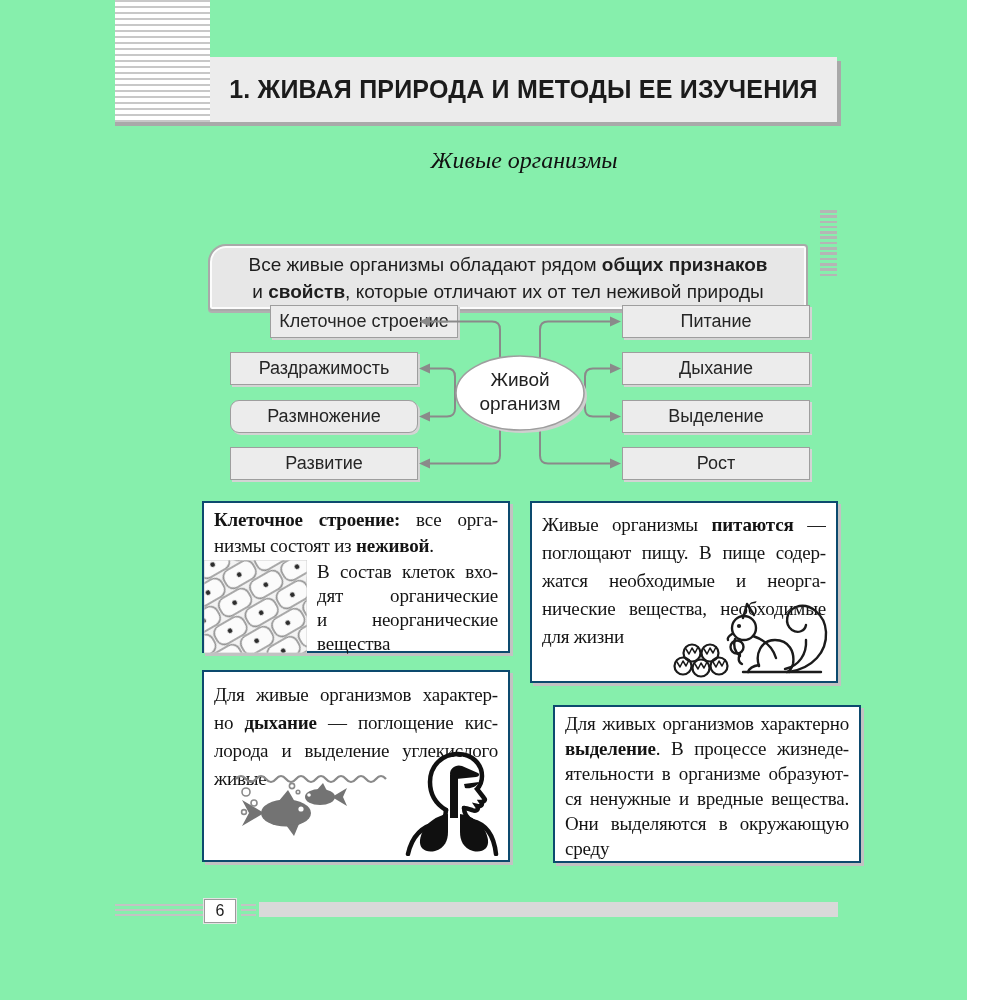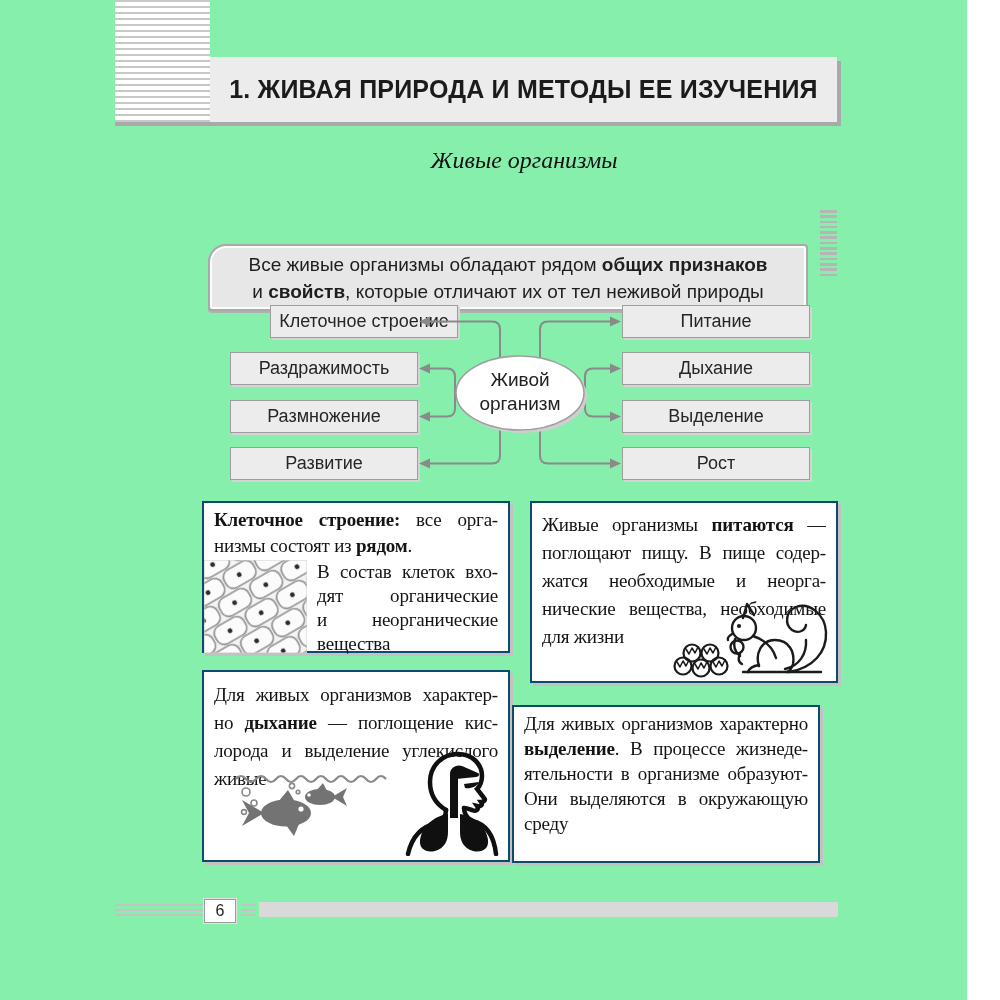--- a/index.html
+++ b/index.html
@@ -43,21 +43,21 @@
   .jline.last{text-align-last:left;}
   .card-cell{left:202px;top:501px;width:308px;height:152px;padding:4px 10px 0;}
   .card-cell .jline{line-height:26px;}
   .cell-row{display:flex;margin-left:-10px;margin-top:1px;}
   .cell-side{flex:1;margin-left:10px;margin-right:0;}
   .cell-side .jline{line-height:24px;}
   .card-nutrition{left:530px;top:501px;width:308px;height:182px;padding:8px 10px 0;font-family:Liberation Serif, serif;}
   .card-nutrition .jline{line-height:28px;}
   .card-breathing{left:202px;top:670px;width:308px;height:192px;padding:9px 10px 0;}
   .card-breathing .jline{line-height:28px;}
-  .card-excretion{left:512px;top:705px;width:308px;height:158px;padding:4px 10px 0;font-family:Liberation Serif, serif;}
+  .card-excretion{left:553px;top:705px;width:308px;height:158px;padding:4px 10px 0;font-family:Liberation Serif, serif;}
   .card-excretion .jline{line-height:25px;}
   .squirrel-svg{position:absolute;right:5px;bottom:3px;}
   .fish-svg{position:absolute;left:24px;bottom:6px;}
   .lungs-svg{position:absolute;right:8px;bottom:4px;}
 
   
   .footer-lines-left{position:absolute;left:115px;top:904px;width:88px;height:13px;
     background:repeating-linear-gradient(to bottom,#c3c3c3 0 2px,transparent 2px 4.8px);}
   .footer-lines-mid{position:absolute;left:241px;top:904px;width:15px;height:13px;
     background:repeating-linear-gradient(to bottom,#c3c3c3 0 2px,transparent 2px 4.8px);}
@@ -85,21 +85,21 @@
     <div class="iline">и <b>свойств</b>, которые отличают их от тел неживой природы</div>
   </div>
   <div class="intro-dashes"></div>
 
   <div class="dbox" style="left:230px;top:305px;margin-left:40px;">
       <span>Клеточное строение</span>
     </div>
   <div class="dbox" style="left:230px;top:352px;">
       <span>Раздражимость</span>
     </div>
-  <div class="dbox" style="left:230px;top:400px;">
+  <div class="dbox" style="left:230px;top:400px;border-radius:9px;">
       <span>Размножение</span>
     </div>
   <div class="dbox" style="left:230px;top:447px;justify-content:center;">
       <span>Развитие</span>
     </div>
   <div class="dbox" style="left:622px;top:305px;">
       <span>Питание</span>
     </div>
   <div class="dbox" style="left:622px;top:352px;">
       <span>Дыхание</span>
@@ -129,21 +129,21 @@
       <polygon points="621,463.5 610,458.5 610,468.5"></polygon>
     </g>
     <ellipse cx="523" cy="396" rx="64" ry="37" fill="#cfcfcf"></ellipse>
     <ellipse cx="520" cy="393" rx="64" ry="37" fill="#ffffff" stroke="#9e9e9e" stroke-width="1.6"></ellipse>
     <text x="520" y="386" text-anchor="middle">Живой</text>
     <text x="520" y="410" text-anchor="middle">организм</text>
   </svg>
 
   <div class="card card-cell">
     <div class="jline"><b>Клеточное строение:</b> все орга-</div>
-    <div class="jline last">низмы состоят из <b>рядом</b>.</div>
+    <div class="jline last">низмы состоят из <b>неживой</b>.</div>
     <div class="cell-row">
       <svg width="103" height="93" viewBox="0 0 103 93">
         <defs>
           <pattern id="cellp" width="36" height="44" patternUnits="userSpaceOnUse" patternTransform="rotate(-30 51 46)">
             <rect x="1" y="1" width="33" height="20" rx="8" fill="#fbfbfb" stroke="#8f8f8f" stroke-width="1.6"></rect>
             <rect x="-17" y="23" width="33" height="20" rx="8" fill="#fbfbfb" stroke="#8f8f8f" stroke-width="1.6"></rect>
             <rect x="19" y="23" width="33" height="20" rx="8" fill="#fbfbfb" stroke="#8f8f8f" stroke-width="1.6"></rect>
             <circle cx="17" cy="11" r="2.4" fill="#2d2d2d"></circle>
             <circle cx="-1" cy="33" r="2.4" fill="#2d2d2d"></circle>
             <circle cx="35" cy="33" r="2.4" fill="#2d2d2d"></circle>
@@ -193,21 +193,21 @@
           <path d="M 58 66 l 3 5 l 3 -6 l 3 5 l 3 -6" stroke-width="1.5"></path>
           <path d="M 31 53 l 3 5 l 3 -6 l 3 5 l 3 -6" stroke-width="1.5"></path>
           <path d="M 49 53 l 3 5 l 3 -6 l 3 5 l 3 -6" stroke-width="1.5"></path>
         </g>
       </g>
       <circle cx="84" cy="30" r="2.1" fill="#1b1b1b"></circle>
     </svg>
   </div>
 
   <div class="card card-breathing">
-    <div class="jline">Для живых организмов характер-</div>
+    <div class="jline">Для живые организмов характер-</div>
     <div class="jline">но <b>дыхание</b> — поглощение кис-</div>
     <div class="jline">лорода и выделение углекислого</div>
     <div class="jline last">живые</div>
     <svg class="fish-svg" width="170" height="95" viewBox="0 0 170 95">
       <path d="M 8 20 q 5 -6 10 0 t 10 0 t 10 0 t 10 0 t 10 0 t 10 0 t 10 0 t 10 0 t 10 0 t 10 0 t 10 0 t 10 0 t 10 0 t 10 0 t 10 0" stroke="#8a8a8a" stroke-width="2.2" fill="none"></path>
       <g fill="#737373">
         <ellipse cx="58" cy="54" rx="25" ry="13.5"></ellipse>
         <polygon points="36,54 14,41 21,54 14,67"></polygon>
         <polygon points="50,43 60,31 67,43"></polygon>
         <polygon points="58,66 66,77 71,65"></polygon>
@@ -240,20 +240,21 @@
         <path d="M 44 68 C 30 70 18 80 16 94 C 15 103 22 107 31 105 C 41 102 44 94 44 86 Z"></path>
         <path d="M 56 68 C 70 70 82 80 84 94 C 85 103 78 107 69 105 C 59 102 56 94 56 86 Z"></path>
       </g>
     </svg>
   </div>
 
   <div class="card card-excretion">
     <div class="jline">Для живых организмов характерно</div>
     <div class="jline"><b>выделение</b>. В процессе жизнеде-</div>
     <div class="jline">ятельности в организме образуют-</div>
+    <div class="jline">ся ненужные и вредные вещества.</div>
     <div class="jline">Они выделяются в окружающую</div>
     <div class="jline last">среду</div>
   </div>
 
   <div class="footer-lines-left"></div>
   <div class="page-num-box">
     <span>6</span>
   </div>
   <div class="footer-lines-mid"></div>
   <div class="footer-bar"></div>

